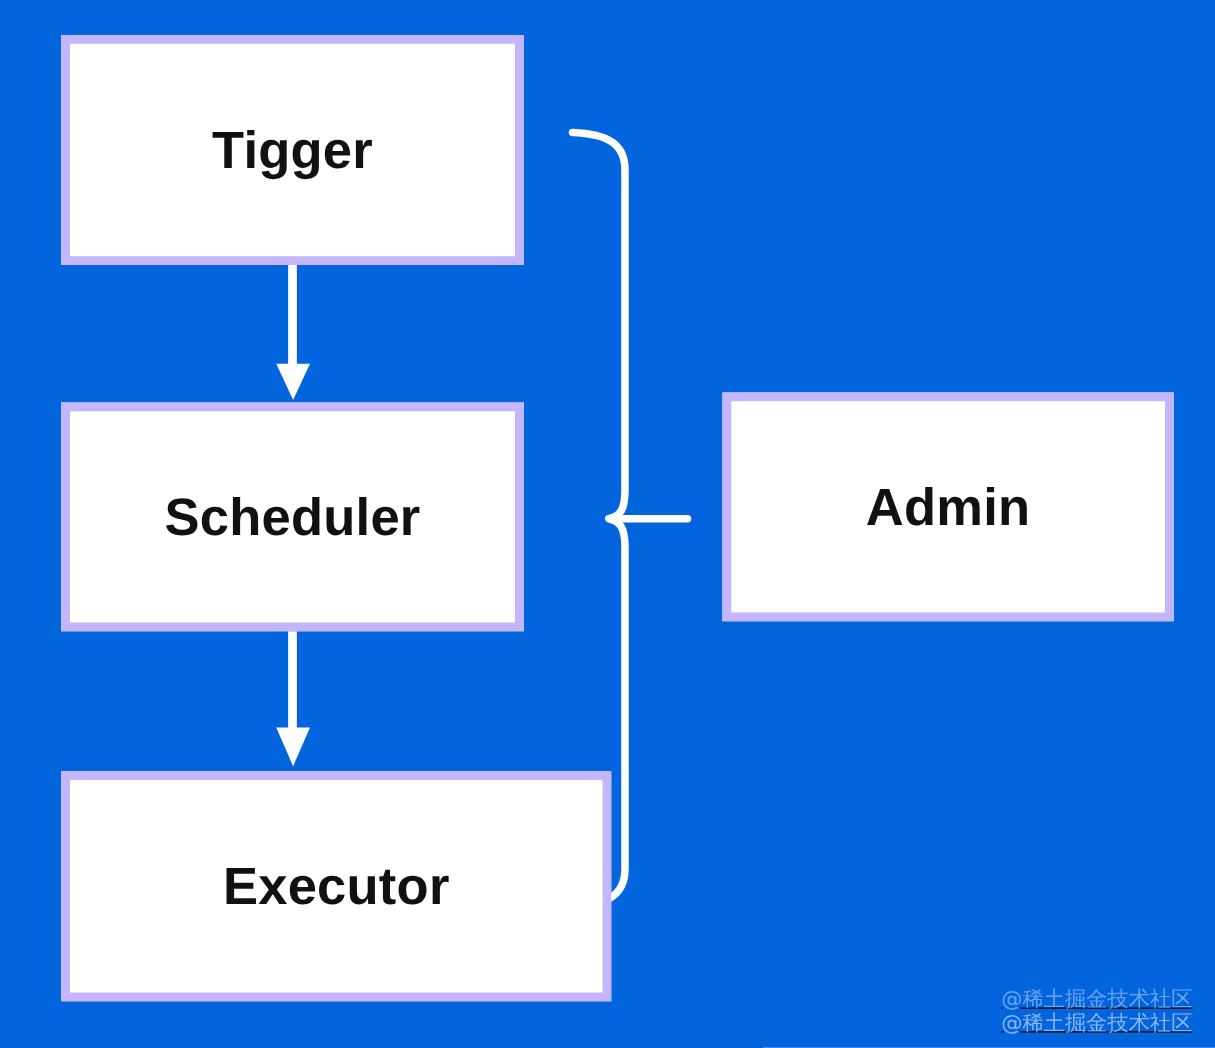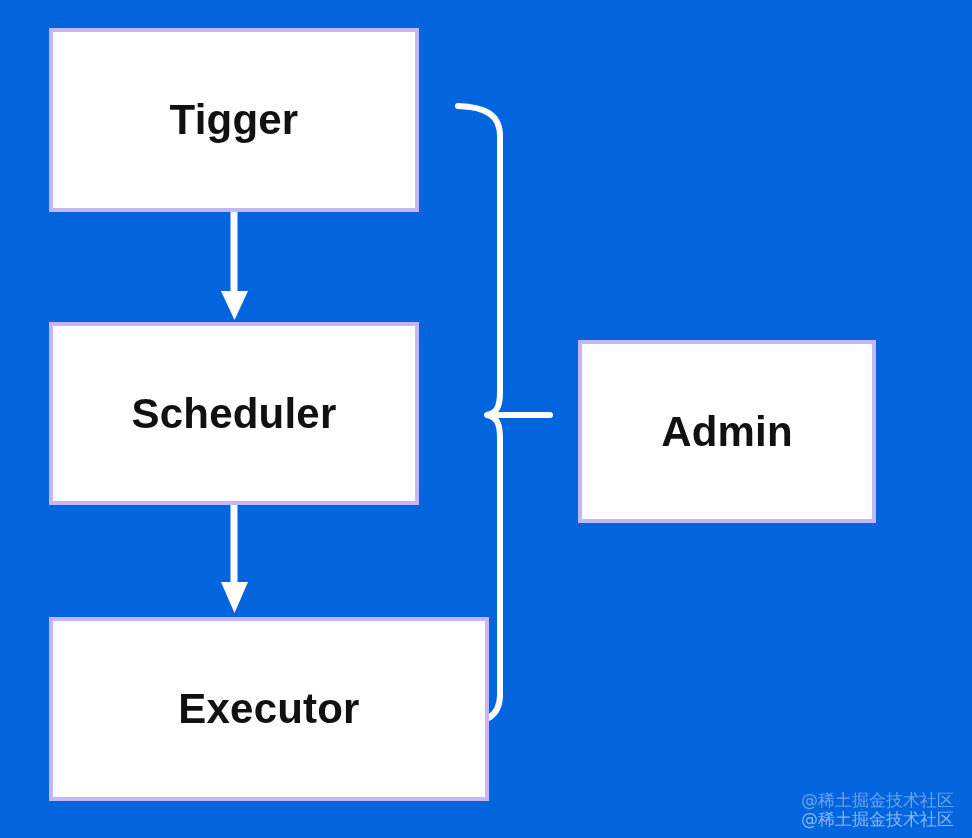--- a/index.html
+++ b/index.html
@@ -13,60 +13,61 @@
   #canvas {
     position: relative;
     width: 972px;
     height: 838px;
     background: #0365DE;
     overflow: hidden;
   }
   .node-box {
     position: absolute;
     background: #FFFFFF;
-    border: 4px solid #c4b5fd;
+    border: 7px solid #c4b5fd;
     box-sizing: border-box;
     display: flex;
     align-items: center;
     justify-content: center;
   }
   .node-label {
     font-family: "Liberation Sans", sans-serif;
     font-weight: bold;
     font-size: 42px;
     line-height: 1;
     color: #111111;
     letter-spacing: 0.2px;
     user-select: none;
   }
   
   #box-trigger  { left: 49px;  top: 28px;  width: 370px; height: 184px; }
   #box-scheduler{ left: 49px;  top: 322px; width: 370px; height: 183px; }
   #box-executor { left: 49px;  top: 617px; width: 440px; height: 184px; }
-  #box-admin    { left: 578px; top: 340px; width: 298px; height: 183px; }
+  #box-admin    { left: 578px; top: 314px; width: 361px; height: 183px; }
 
   
   #connectors {
     position: absolute;
     left: 0;
     top: 0;
     width: 972px;
     height: 838px;
     pointer-events: none;
   }
 
   
   #watermark {
     position: absolute;
     right: 18px;
     bottom: 8px;
     text-align: center;
     line-height: 1.25;
     pointer-events: none;
     user-select: none;
+    text-decoration: underline;
   }
   .wm-line {
     display: block;
     font-family: "DejaVu Sans", sans-serif;
     font-size: 17px;
     color: rgba(255,255,255,0.40);
     white-space: nowrap;
   }
   .wm-line.wm-second {
     color: rgba(255,255,255,0.52);

